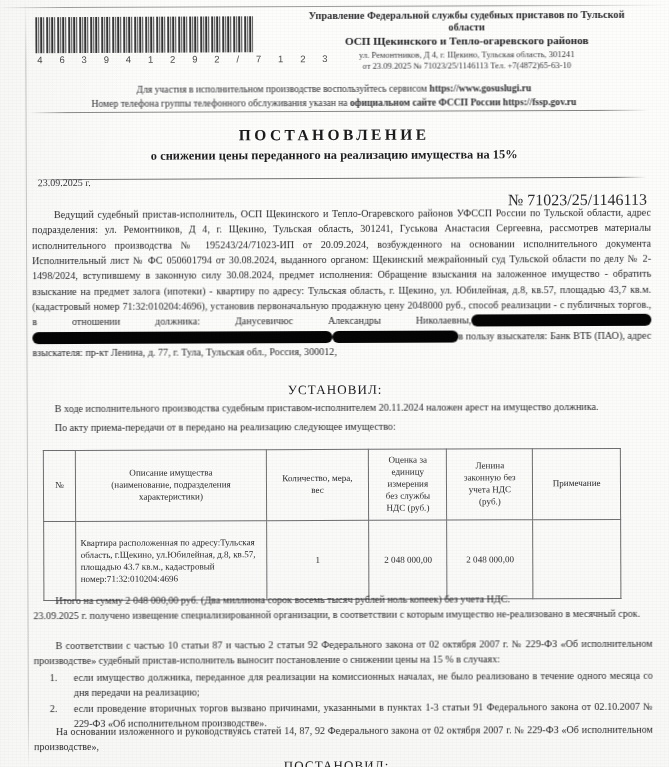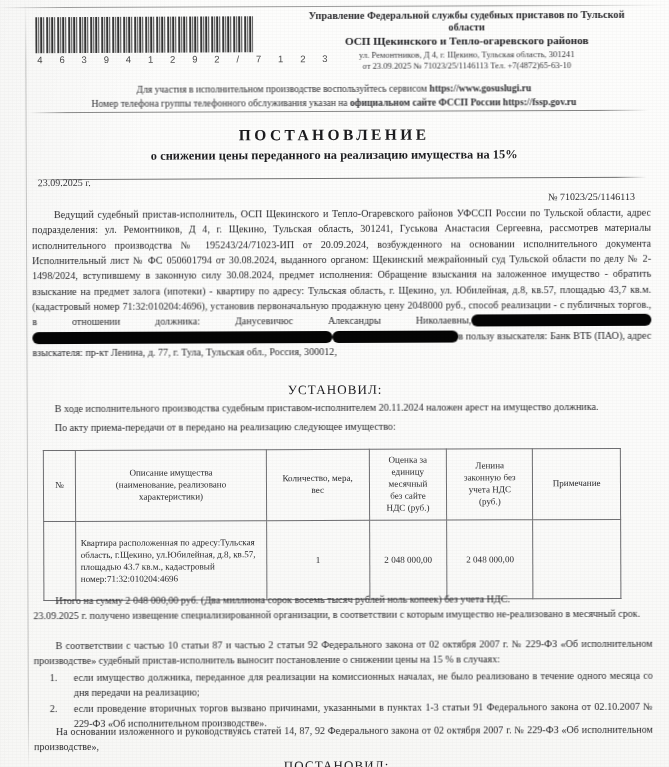--- a/index.html
+++ b/index.html
@@ -152,23 +152,23 @@
   }
   #doc-date {
     position: absolute;
     left: 38px;
     top: 176px;
     font-size: 10px;
     color: #3a3a3d;
   }
   #doc-number {
     position: absolute;
-    right: 34px;
+    right: 22px;
     top: 192px;
-    font-size: 10px;
+    font-size: 16px;
     color: #2c2c2f;
   }
 
   
   #body-text {
     position: absolute;
     left: 32px;
     right: 18px;
     top: 206px;
     font-size: 10.1px;
@@ -365,32 +365,32 @@
     <p class="indent blur-soft">В ходе исполнительного производства судебным приставом-исполнителем 20.11.2024 наложен арест на имущество должника.</p>
     <p class="indent blur-soft">По акту приема-передачи от в  передано на реализацию следующее имущество:</p>
   </div>
 
   <table id="property-table">
     <thead>
       <tr>
         <th class="col-num">№</th>
         <th class="col-desc">
           <div>Описание имущества</div>
-          <div>(наименование, реализовано</div>
+          <div>(наименование, подразделения</div>
           <div>характеристики)</div>
         </th>
         <th class="col-qty">
           <div>Количество, мера,</div>
           <div>вес</div>
         </th>
         <th class="col-unit">
           <div>Оценка за</div>
           <div>единицу</div>
-          <div>месячный</div>
-          <div>без сайте</div>
+          <div>измерения</div>
+          <div>без службы</div>
           <div>НДС (руб.)</div>
         </th>
         <th class="col-total">
           <div>Ленина</div>
           <div>законную без</div>
           <div>учета НДС</div>
           <div>(руб.)</div>
         </th>
         <th class="col-note">Примечание</th>
       </tr>

